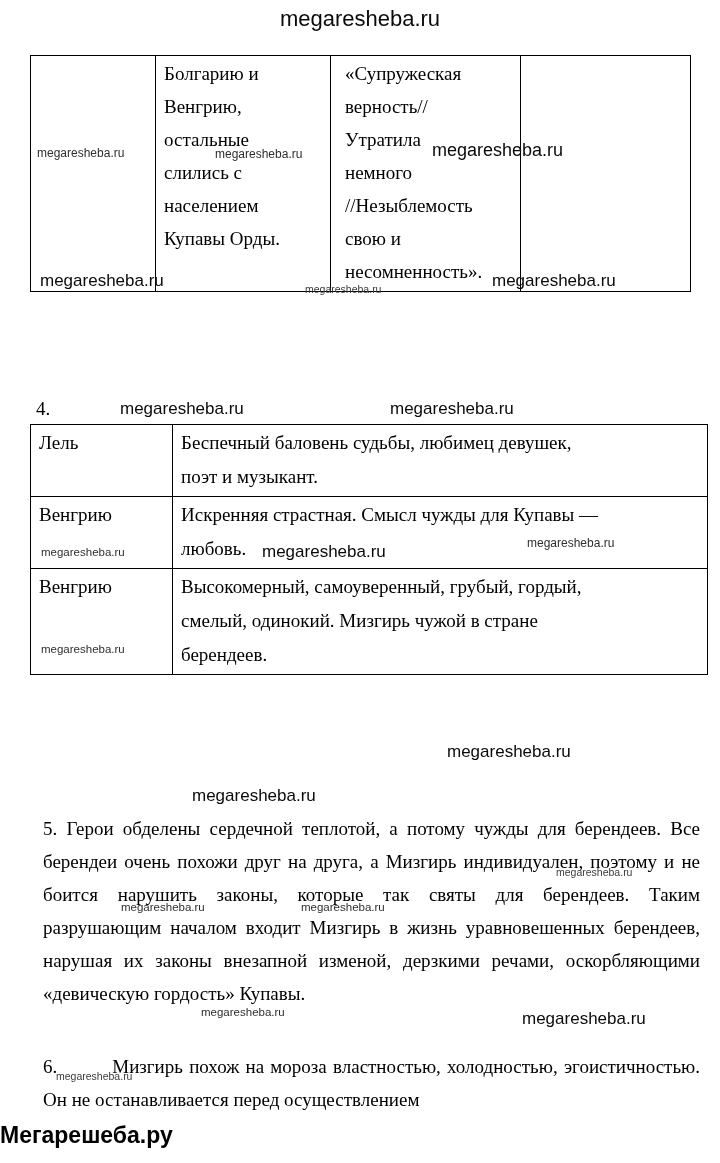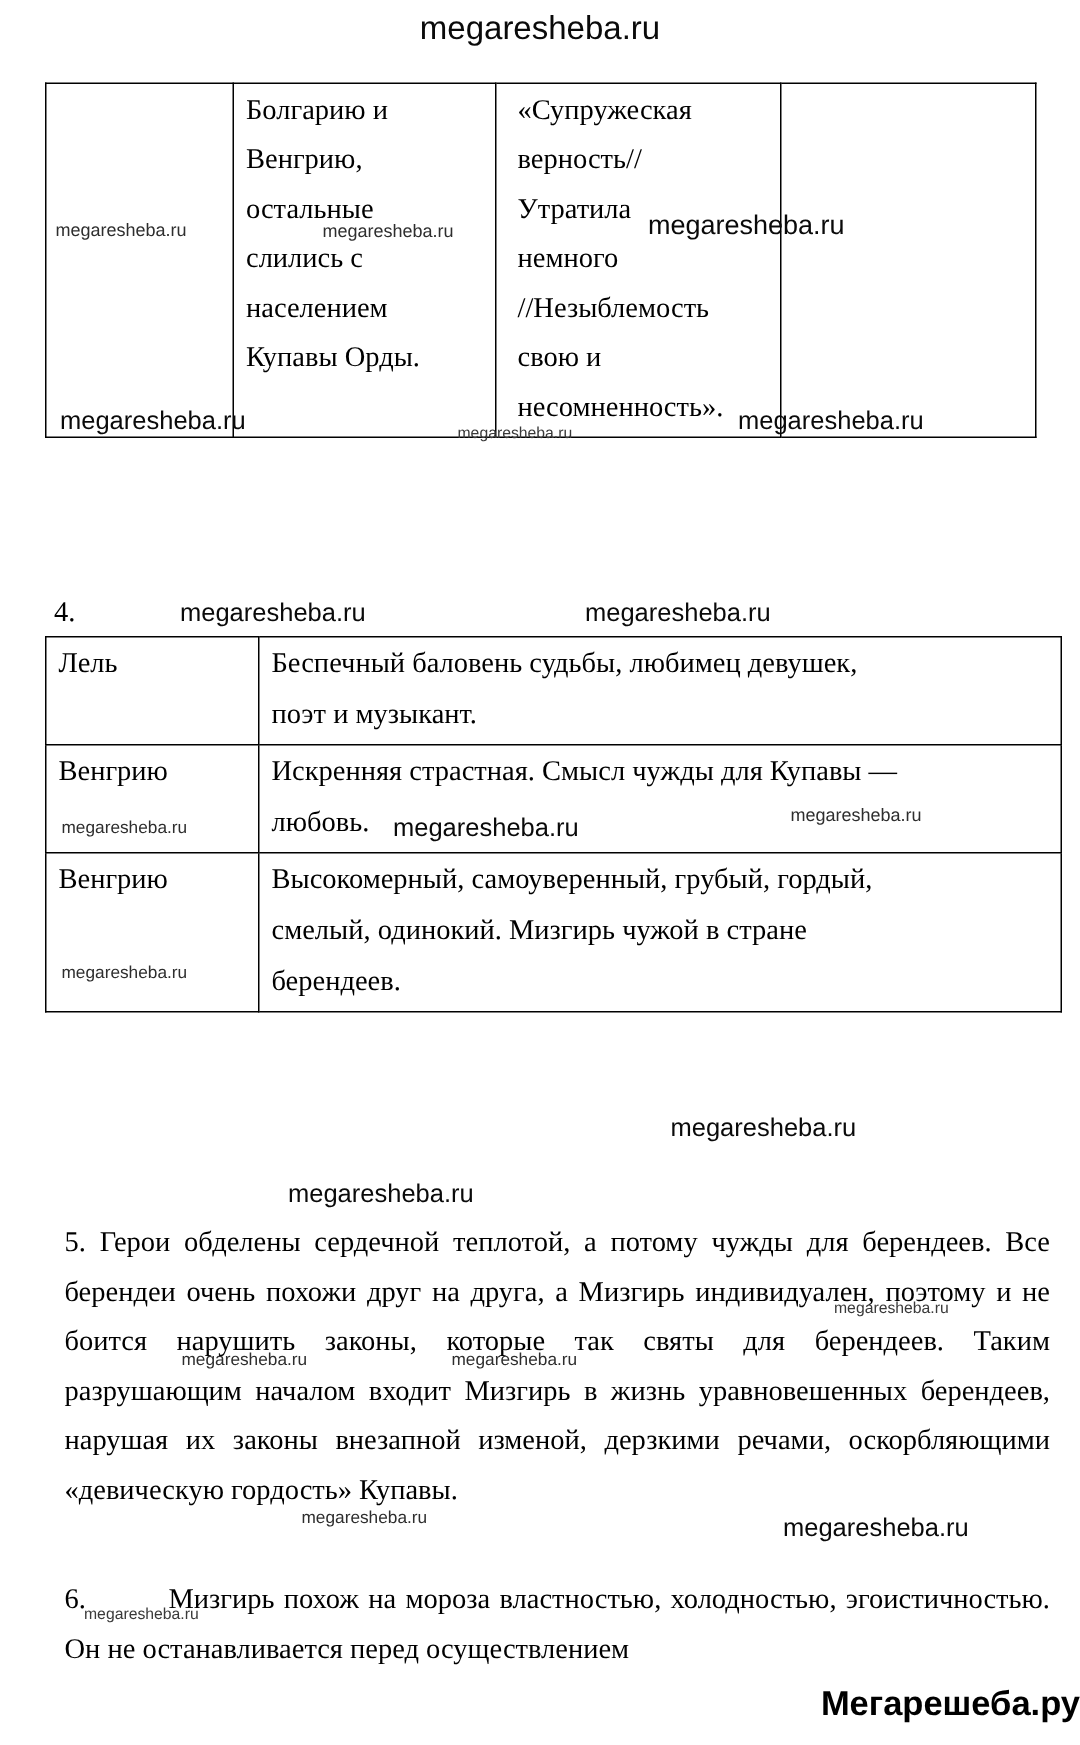--- a/index.html
+++ b/index.html
@@ -36,21 +36,21 @@
   .t2 .tc { width:142px; }
   .t2 .dc { width:535px; }
   
   .para { position:absolute; left:43px; width:657px; font-size:19px; line-height:33px; }
   .p3 { top:330px; left:36px; width:648px; text-align:left; }
   .item4 { position:absolute; left:36px; top:398px; font-size:19px; }
   .p5 { top:812px; text-align:justify; }
   .p6 { top:1050px; text-align:justify; }
   .p6num { margin-right:55px; }
   .footer {
-    position:absolute; top:1122px; left:0; width:100%; text-align:right;
+    position:absolute; top:1122px; left:0; width:100%; text-align:left;
     font-family:"Liberation Sans", sans-serif; font-weight:700; font-size:23px; color:#000;
   }
 </style>
 </head>
 <body>
 
 <div class="page">
 
   <div class="wm hdr">megaresheba.ru</div>
 

